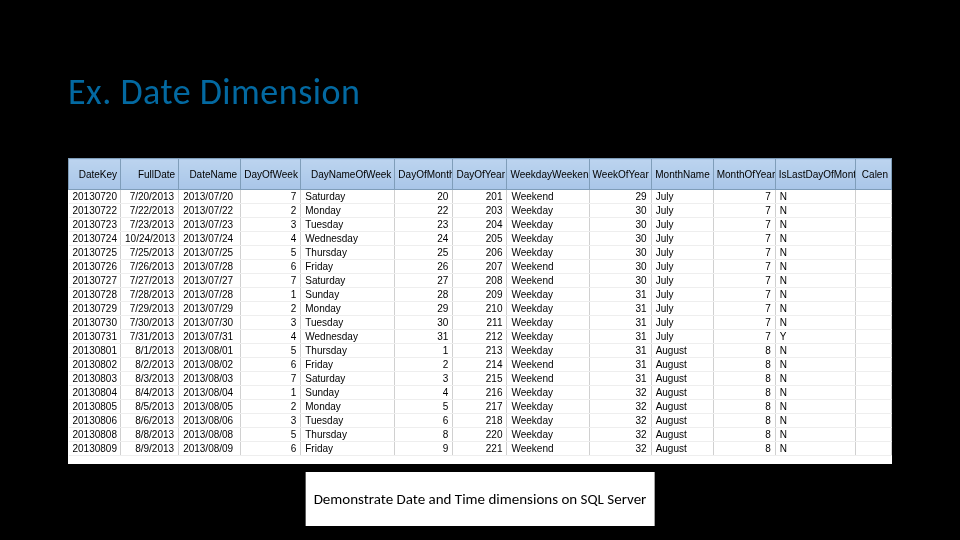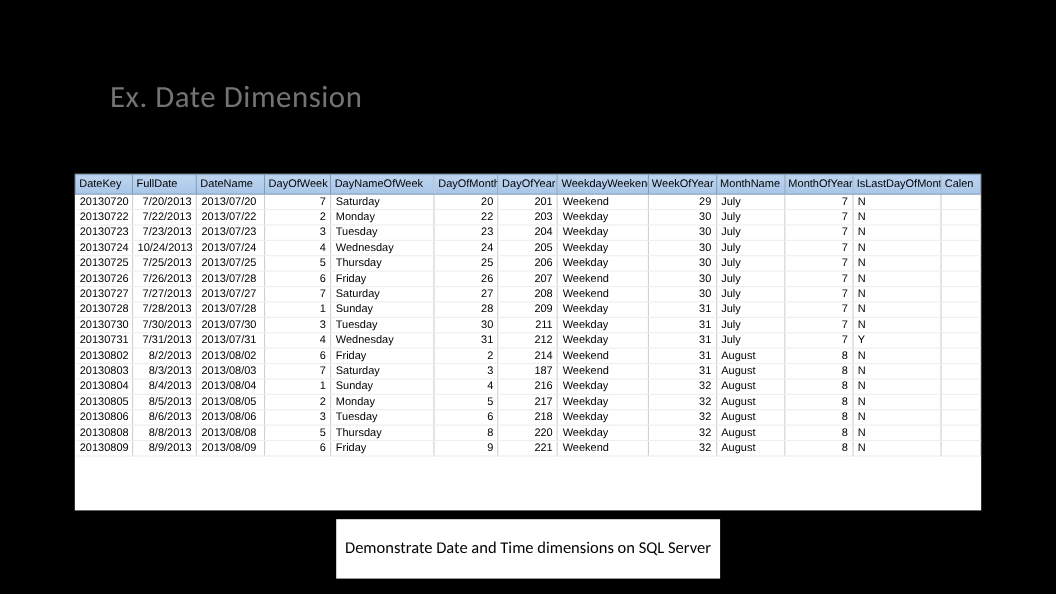--- a/index.html
+++ b/index.html
@@ -1,22 +1,22 @@
 <!DOCTYPE html>
 <html><head>
 <meta charset="utf-8">
 <style>
   * { margin: 0; padding: 0; box-sizing: border-box; }
   html, body { width: 960px; height: 540px; background: #000; font-family: Calibri, Arial, sans-serif; overflow: hidden; }
   .slide { width: 960px; height: 540px; background: #000; position: relative; }
-  .title { color: #737373; font-size: 28px; font-weight: 400; position: absolute; top: 70px; left: 68px; letter-spacing: 0.5px; margin-left: 32px; }
+  .title { color: #0369a1; font-size: 36px; font-weight: 400; position: absolute; top: 70px; left: 68px; letter-spacing: 0.5px; }
   .caption { color: #000; background: #fff; font-size: 15px; position: absolute; bottom: 14px; left: 50%; transform: translateX(-50%); padding: 18px 8px; white-space: nowrap; }
   .table-wrap { position: absolute; top: 158px; left: 68px; width: 824px; height: 306px; background: #fff; overflow: hidden; }
   table { border-collapse: collapse; width: 100%; font-family: Arial, Helvetica, sans-serif; font-size: 10px; table-layout: fixed; }
-  th { background: linear-gradient(#bcd4ef, #a9c6e8); color: #000; font-weight: 400; border: 1px solid #7f9db9; padding: 2px 3px; height: 18px; overflow: hidden; white-space: nowrap; text-overflow: clip; text-align: left; }
+  th { background: linear-gradient(#bcd4ef, #a9c6e8); color: #000; font-weight: 400; border: 1px solid #7f9db9; padding: 2px 3px; height: 31px; overflow: hidden; white-space: nowrap; text-overflow: clip; text-align: right; }
   td { border-right: 1px solid #d0d0d0; border-bottom: 1px solid #eee; color: #000; padding: 1px 4px; height: 12.5px; white-space: nowrap; overflow: hidden; }
   td.num { text-align: right; }
   td.txt { text-align: left; }
   col.c-datekey { width: 52px; }
   col.c-fulldate { width: 58px; }
   col.c-datename { width: 62px; }
   col.c-dow { width: 60px; }
   col.c-downame { width: 94px; }
   col.c-dom { width: 58px; }
   col.c-doy { width: 54px; }
@@ -182,20 +182,35 @@
             <td class="num">28</td>
             <td class="num">209</td>
             <td class="txt">Weekday</td>
             <td class="num">31</td>
             <td class="txt">July</td>
             <td class="num">7</td>
             <td class="txt">N</td>
             <td class="txt"></td>
           </tr>
           <tr>
+            <td class="num">20130729</td>
+            <td class="num">7/29/2013</td>
+            <td class="txt">2013/07/29</td>
+            <td class="num">2</td>
+            <td class="txt">Monday</td>
+            <td class="num">29</td>
+            <td class="num">210</td>
+            <td class="txt">Weekday</td>
+            <td class="num">31</td>
+            <td class="txt">July</td>
+            <td class="num">7</td>
+            <td class="txt">N</td>
+            <td class="txt"></td>
+          </tr>
+          <tr>
             <td class="num">20130730</td>
             <td class="num">7/30/2013</td>
             <td class="txt">2013/07/30</td>
             <td class="num">3</td>
             <td class="txt">Tuesday</td>
             <td class="num">30</td>
             <td class="num">211</td>
             <td class="txt">Weekday</td>
             <td class="num">31</td>
             <td class="txt">July</td>
@@ -209,20 +224,35 @@
             <td class="txt">2013/07/31</td>
             <td class="num">4</td>
             <td class="txt">Wednesday</td>
             <td class="num">31</td>
             <td class="num">212</td>
             <td class="txt">Weekday</td>
             <td class="num">31</td>
             <td class="txt">July</td>
             <td class="num">7</td>
             <td class="txt">Y</td>
+            <td class="txt"></td>
+          </tr>
+          <tr>
+            <td class="num">20130801</td>
+            <td class="num">8/1/2013</td>
+            <td class="txt">2013/08/01</td>
+            <td class="num">5</td>
+            <td class="txt">Thursday</td>
+            <td class="num">1</td>
+            <td class="num">213</td>
+            <td class="txt">Weekday</td>
+            <td class="num">31</td>
+            <td class="txt">August</td>
+            <td class="num">8</td>
+            <td class="txt">N</td>
             <td class="txt"></td>
           </tr>
           <tr>
             <td class="num">20130802</td>
             <td class="num">8/2/2013</td>
             <td class="txt">2013/08/02</td>
             <td class="num">6</td>
             <td class="txt">Friday</td>
             <td class="num">2</td>
             <td class="num">214</td>
@@ -233,21 +263,21 @@
             <td class="txt">N</td>
             <td class="txt"></td>
           </tr>
           <tr>
             <td class="num">20130803</td>
             <td class="num">8/3/2013</td>
             <td class="txt">2013/08/03</td>
             <td class="num">7</td>
             <td class="txt">Saturday</td>
             <td class="num">3</td>
-            <td class="num">187</td>
+            <td class="num">215</td>
             <td class="txt">Weekend</td>
             <td class="num">31</td>
             <td class="txt">August</td>
             <td class="num">8</td>
             <td class="txt">N</td>
             <td class="txt"></td>
           </tr>
           <tr>
             <td class="num">20130804</td>
             <td class="num">8/4/2013</td>

